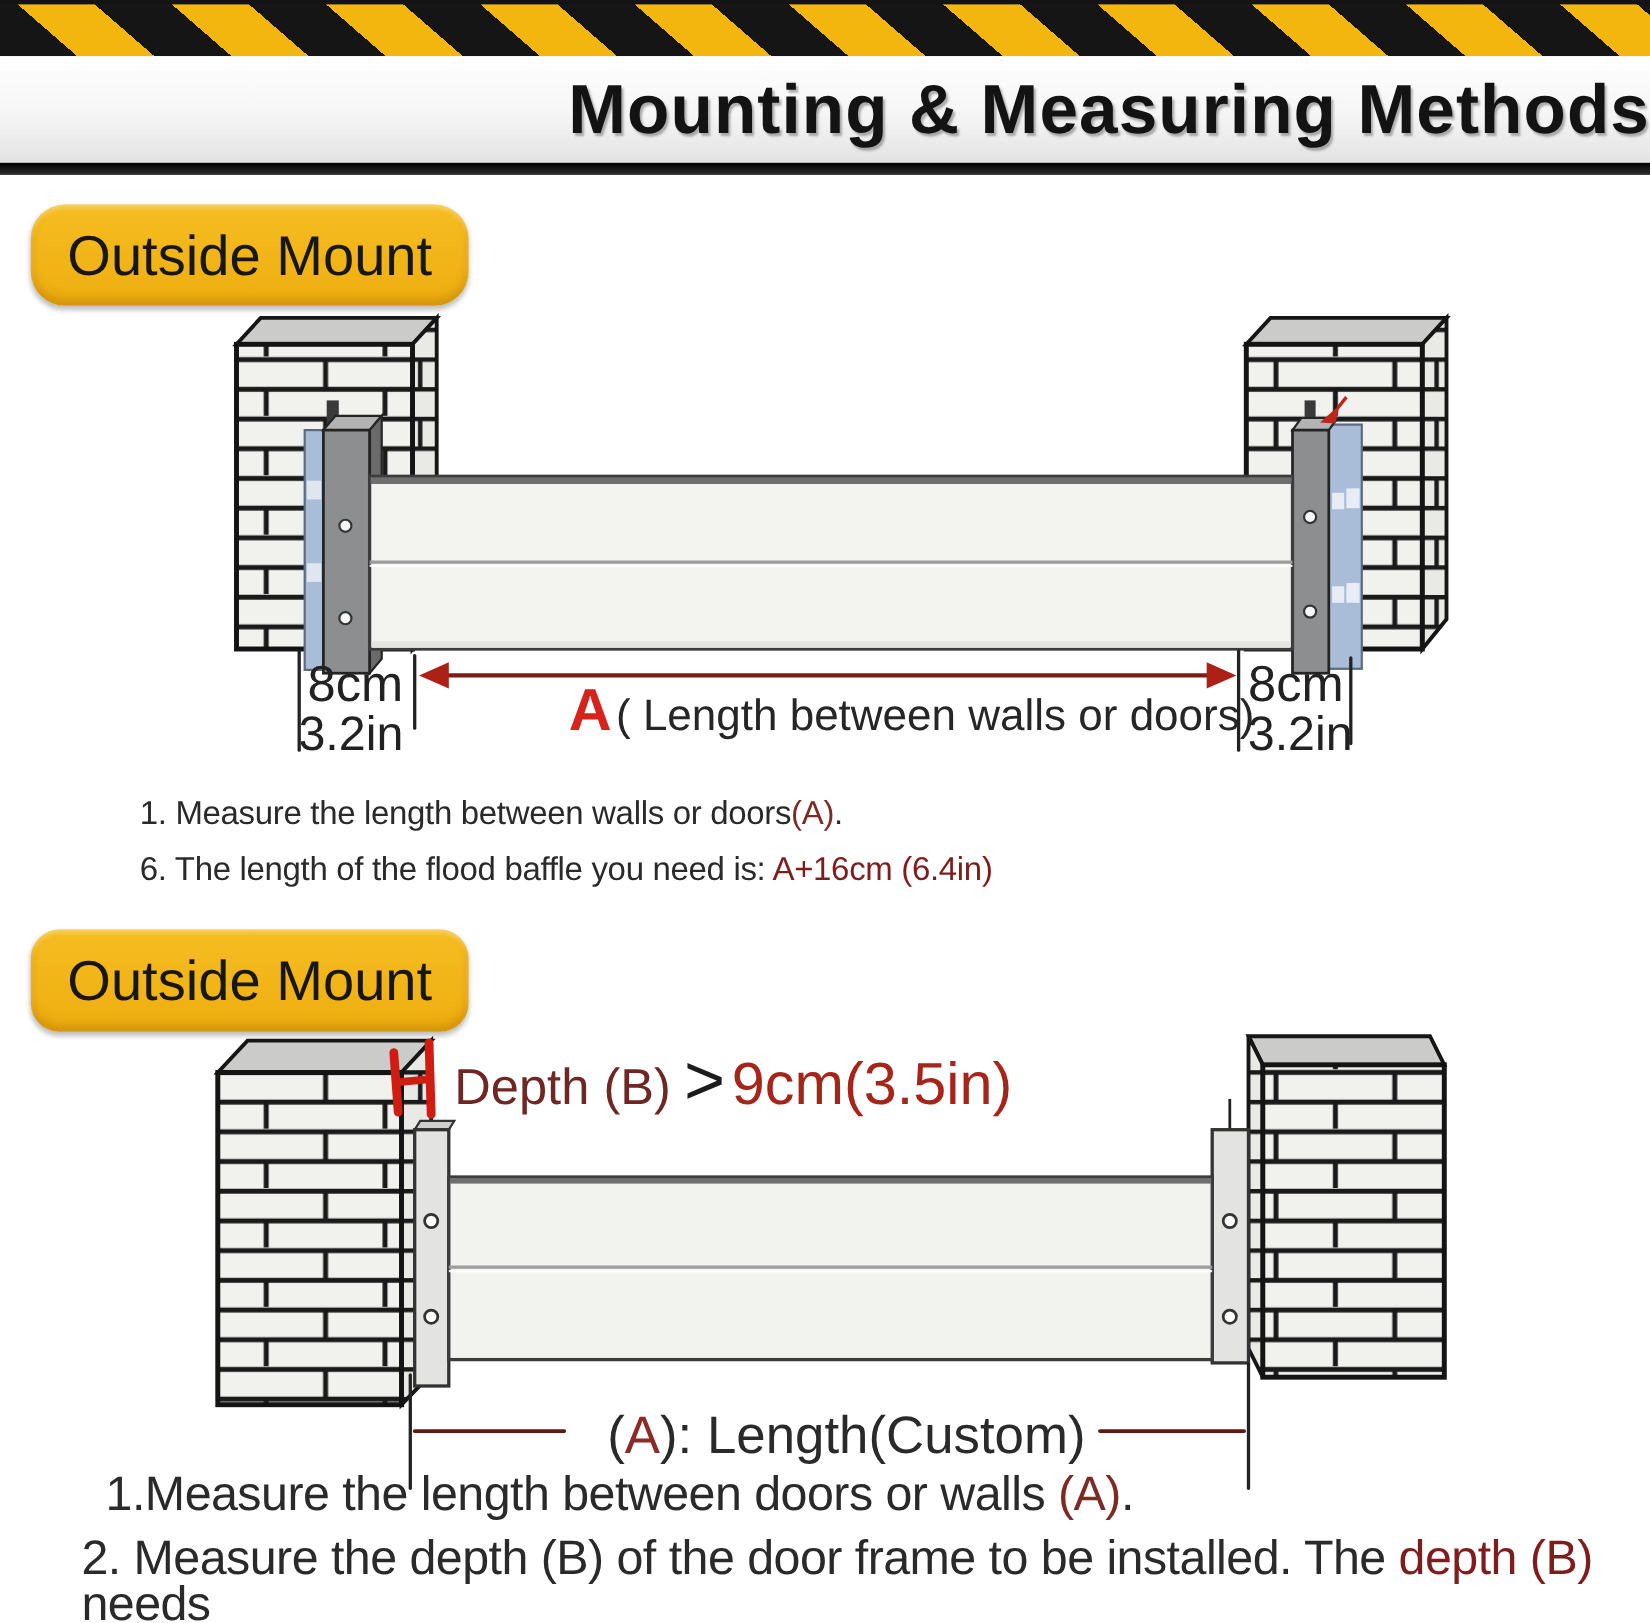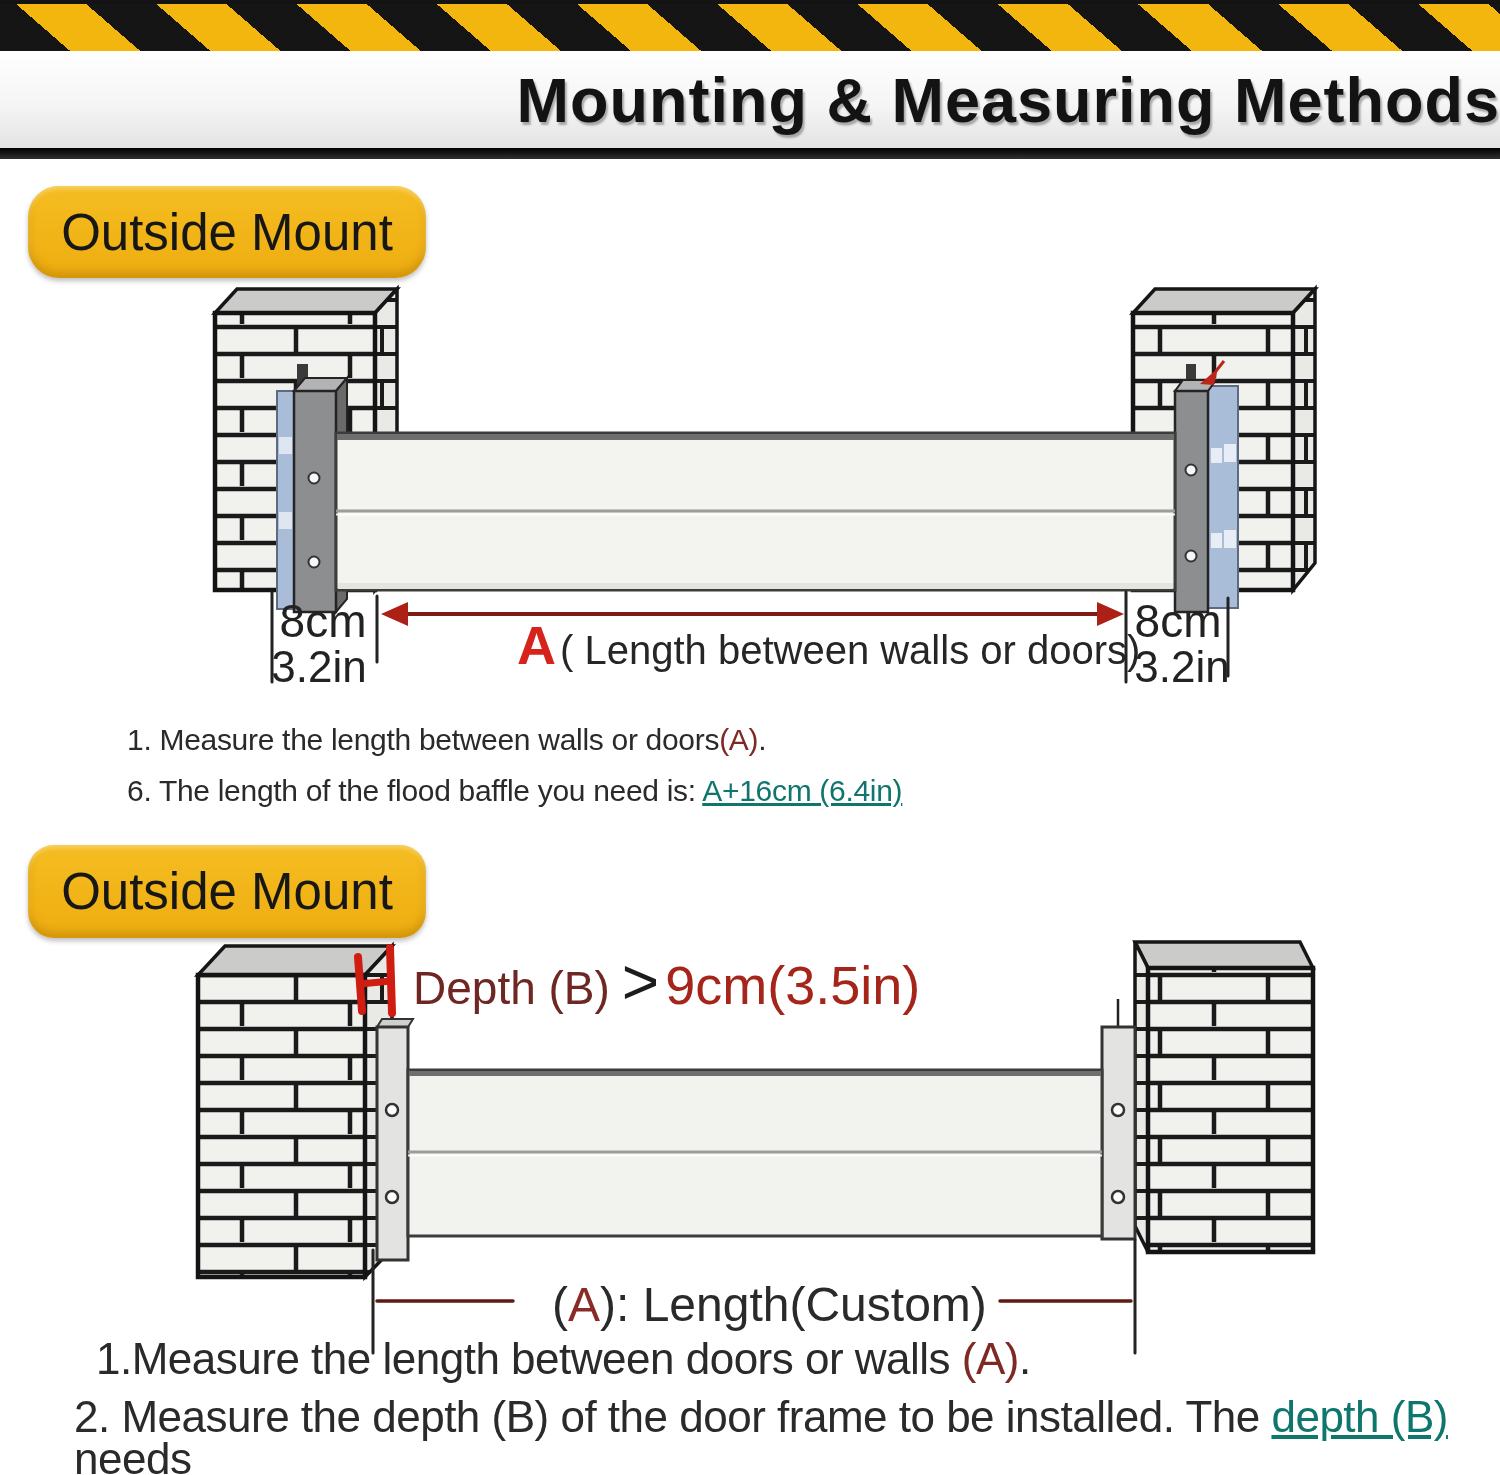--- a/index.html
+++ b/index.html
@@ -24,21 +24,21 @@
         box-shadow:0 3px 5px rgba(0,0,0,.25), inset 0 -6px 9px rgba(135,82,0,.28), inset 0 3px 4px rgba(255,236,170,.5);}
   .badge-outside{top:186px;height:92px;border-radius:31px;}
   .badge-inside{top:845px;height:93px;}
   
   .steps{position:absolute;color:#2a2a2a;}
   .steps p{margin:0;}
   .steps-outside{left:127px;top:714px;font-size:30px;line-height:51px;letter-spacing:-0.3px;}
   .steps-inside{left:58px;top:1338px;font-size:44px;line-height:42px;letter-spacing:-0.5px;}
   .steps-inside .l1{padding-left:38px;margin-bottom:12px;}
   .steps-inside .l2{padding-left:16px;margin-top:16px;}
-  .red{color:#0f766e;text-decoration:underline;}
+  .red{color:#7f1d1d;}
   .redA{color:#7e2a24;}
   .fig{position:absolute;left:0;top:0;}
   .svgtxt{font-family:"Liberation Sans", sans-serif;}
 </style>
 </head>
 <body>
 
 <div id="page">
 
   <div class="tape-black"></div>

